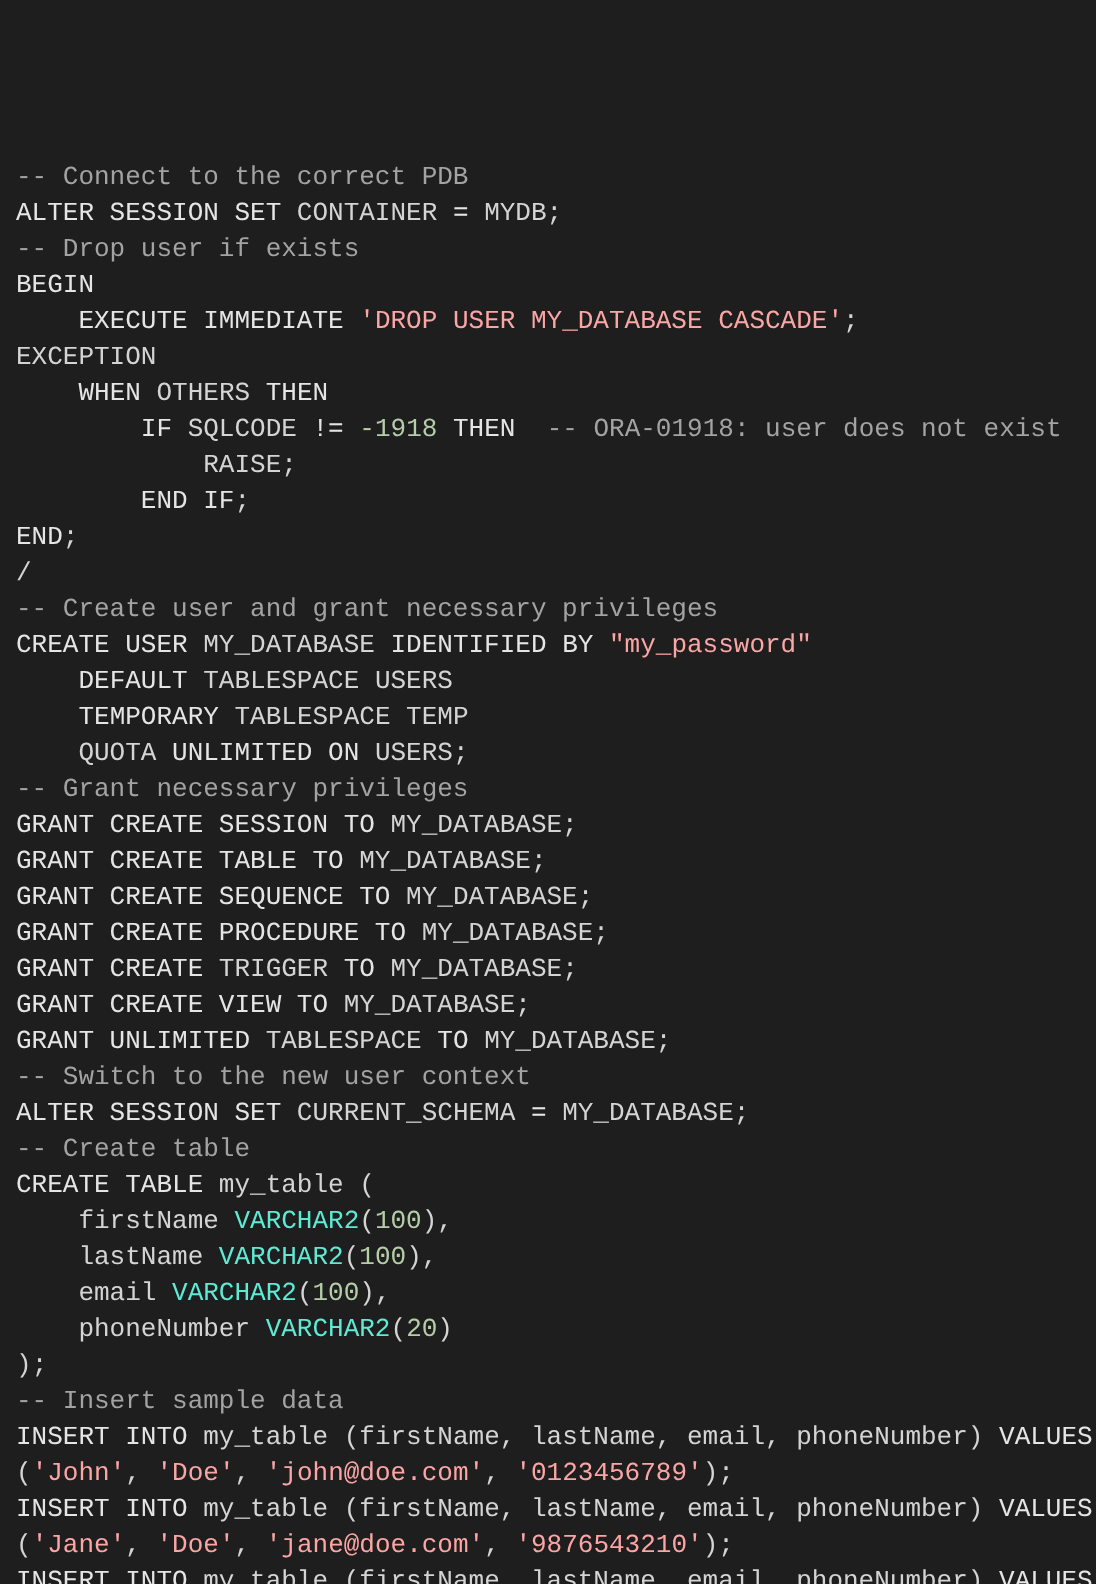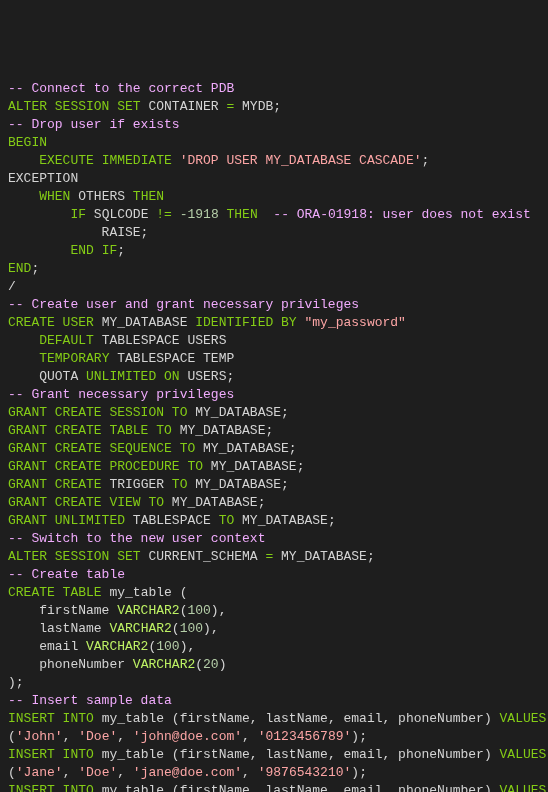--- a/index.html
+++ b/index.html
@@ -7,24 +7,24 @@
     padding: 8px;
     background: #1e1e1e;
     font-family: Consolas, "Courier New", monospace;
     font-size: 13px;
     line-height: 18px;
     color: #d4d4d4;
     white-space: pre;
     width: 548px;
     box-sizing: border-box;
   }
-  .cmt { color: #f0abfc; }
-  .kw { color: #84cc16; }
+  .cmt { color: #a3a3a3; }
+  .kw { color: #e5e5e5; }
   .ident { color: #d4d4d4; }
-  .func { color: #bef264; }
+  .func { color: #5eead4; }
   .num { color: #b5cea8; font-family: Liberation Mono, monospace; }
   .str { color: #fca5a5; }
   .paren { color: #d4d4d4; }
 </style>
 </head>
 <body>
 
 
 
 <div id="code-container"><div><span class="cmt">-- Connect to the correct PDB</span></div><div><span class="kw">ALTER SESSION SET</span><span class="ident"> CONTAINER </span><span class="kw">=</span><span class="ident"> MYDB</span><span class="ident">;</span></div><div><span class="cmt">-- Drop user if exists</span></div><div><span class="kw">BEGIN</span></div><div><span class="ident">    </span><span class="kw">EXECUTE IMMEDIATE</span><span class="ident"> </span><span class="str">'DROP USER MY_DATABASE CASCADE'</span><span class="ident">;</span></div><div><span class="ident">EXCEPTION</span></div><div><span class="ident">    </span><span class="kw">WHEN</span><span class="ident"> OTHERS </span><span class="kw">THEN</span></div><div><span class="ident">        </span><span class="kw">IF</span><span class="ident"> SQLCODE </span><span class="kw">!=</span><span class="ident"> </span><span class="num">-1918</span><span class="ident"> </span><span class="kw">THEN</span><span class="ident">  </span><span class="cmt">-- ORA-01918: user does not exist</span></div><div><span class="ident">            RAISE;</span></div><div><span class="ident">        </span><span class="kw">END IF</span><span class="ident">;</span></div><div><span class="kw">END</span><span class="ident">;</span></div><div><span class="ident">/</span></div><div><span class="cmt">-- Create user and grant necessary privileges</span></div><div><span class="kw">CREATE USER</span><span class="ident"> MY_DATABASE </span><span class="kw">IDENTIFIED BY</span><span class="ident"> </span><span class="str">"my_password"</span></div><div><span class="ident">    </span><span class="kw">DEFAULT</span><span class="ident"> TABLESPACE USERS</span></div><div><span class="ident">    </span><span class="kw">TEMPORARY</span><span class="ident"> TABLESPACE TEMP</span></div><div><span class="ident">    QUOTA </span><span class="kw">UNLIMITED ON</span><span class="ident"> USERS;</span></div><div><span class="cmt">-- Grant necessary privileges</span></div><div><span class="kw">GRANT CREATE SESSION TO</span><span class="ident"> MY_DATABASE;</span></div><div><span class="kw">GRANT CREATE TABLE TO</span><span class="ident"> MY_DATABASE;</span></div><div><span class="kw">GRANT CREATE SEQUENCE TO</span><span class="ident"> MY_DATABASE;</span></div><div><span class="kw">GRANT CREATE PROCEDURE TO</span><span class="ident"> MY_DATABASE;</span></div><div><span class="kw">GRANT CREATE</span><span class="ident"> TRIGGER </span><span class="kw">TO</span><span class="ident"> MY_DATABASE;</span></div><div><span class="kw">GRANT CREATE VIEW TO</span><span class="ident"> MY_DATABASE;</span></div><div><span class="kw">GRANT UNLIMITED</span><span class="ident"> TABLESPACE </span><span class="kw">TO</span><span class="ident"> MY_DATABASE;</span></div><div><span class="cmt">-- Switch to the new user context</span></div><div><span class="kw">ALTER SESSION SET</span><span class="ident"> CURRENT_SCHEMA </span><span class="kw">=</span><span class="ident"> MY_DATABASE;</span></div><div><span class="cmt">-- Create table</span></div><div><span class="kw">CREATE TABLE</span><span class="ident"> my_table </span><span class="paren">(</span></div><div><span class="ident">    firstName </span><span class="func">VARCHAR2</span><span class="paren">(</span><span class="num">100</span><span class="paren">)</span><span class="ident">,</span></div><div><span class="ident">    lastName </span><span class="func">VARCHAR2</span><span class="paren">(</span><span class="num">100</span><span class="paren">)</span><span class="ident">,</span></div><div><span class="ident">    email </span><span class="func">VARCHAR2</span><span class="paren">(</span><span class="num">100</span><span class="paren">)</span><span class="ident">,</span></div><div><span class="ident">    phoneNumber </span><span class="func">VARCHAR2</span><span class="paren">(</span><span class="num">20</span><span class="paren">)</span></div><div><span class="paren">)</span><span class="ident">;</span></div><div><span class="cmt">-- Insert sample data</span></div><div><span class="kw">INSERT INTO</span><span class="ident"> my_table </span><span class="paren">(</span><span class="ident">firstName, lastName, email, phoneNumber</span><span class="paren">)</span><span class="ident"> </span><span class="kw">VALUES</span></div><div><span class="paren">(</span><span class="str">'John'</span><span class="ident">, </span><span class="str">'Doe'</span><span class="ident">, </span><span class="str">'john@doe.com'</span><span class="ident">, </span><span class="str">'0123456789'</span><span class="paren">)</span><span class="ident">;</span></div><div><span class="kw">INSERT INTO</span><span class="ident"> my_table </span><span class="paren">(</span><span class="ident">firstName, lastName, email, phoneNumber</span><span class="paren">)</span><span class="ident"> </span><span class="kw">VALUES</span></div><div><span class="paren">(</span><span class="str">'Jane'</span><span class="ident">, </span><span class="str">'Doe'</span><span class="ident">, </span><span class="str">'jane@doe.com'</span><span class="ident">, </span><span class="str">'9876543210'</span><span class="paren">)</span><span class="ident">;</span></div><div><span class="kw">INSERT INTO</span><span class="ident"> my_table </span><span class="paren">(</span><span class="ident">firstName, lastName, email, phoneNumber</span><span class="paren">)</span><span class="ident"> </span><span class="kw">VALUES</span></div></div>

